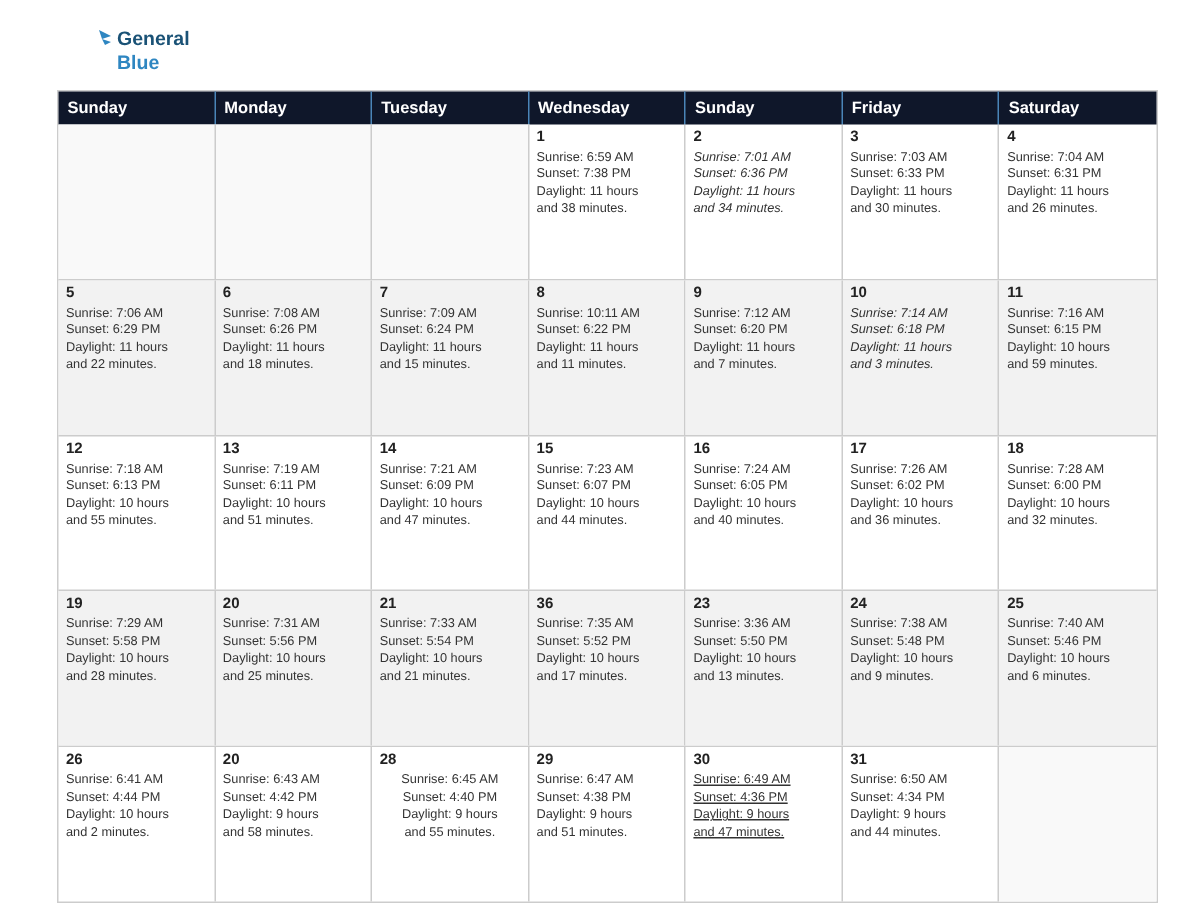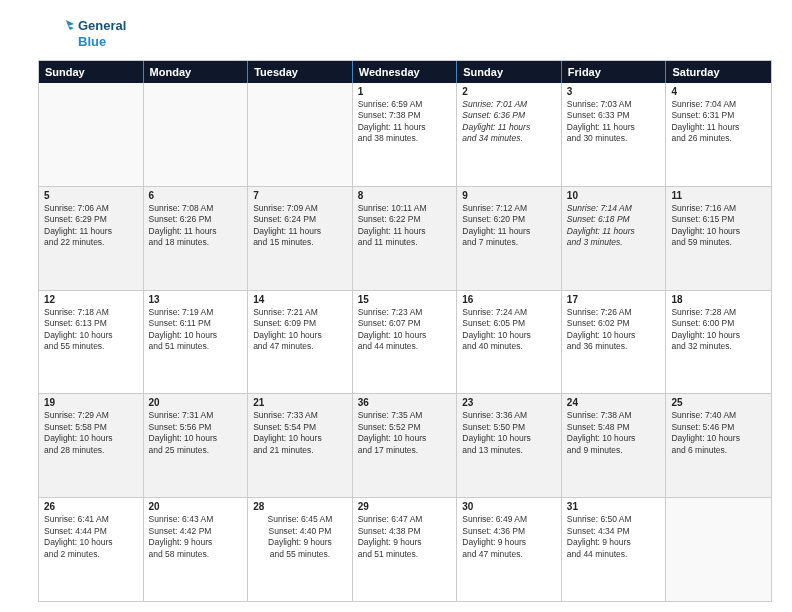--- a/index.html
+++ b/index.html
@@ -340,21 +340,21 @@
           </div>
           <div class="day-cell">
             <div class="day-num">29</div>
             <div class="day-info" style="white-space: pre-line;">Sunrise: 6:47 AM
 Sunset: 4:38 PM
 Daylight: 9 hours
 and 51 minutes.</div>
           </div>
           <div class="day-cell">
             <div class="day-num">30</div>
-            <div class="day-info" style="white-space: pre-line;">Sunrise: 6:49 AM
+            <div class="day-info" style="white-space: pre-line; text-decoration: underline;">Sunrise: 6:49 AM
 Sunset: 4:36 PM
 Daylight: 9 hours
 and 47 minutes.</div>
           </div>
           <div class="day-cell">
             <div class="day-num">31</div>
             <div class="day-info" style="white-space: pre-line;">Sunrise: 6:50 AM
 Sunset: 4:34 PM
 Daylight: 9 hours
 and 44 minutes.</div>

